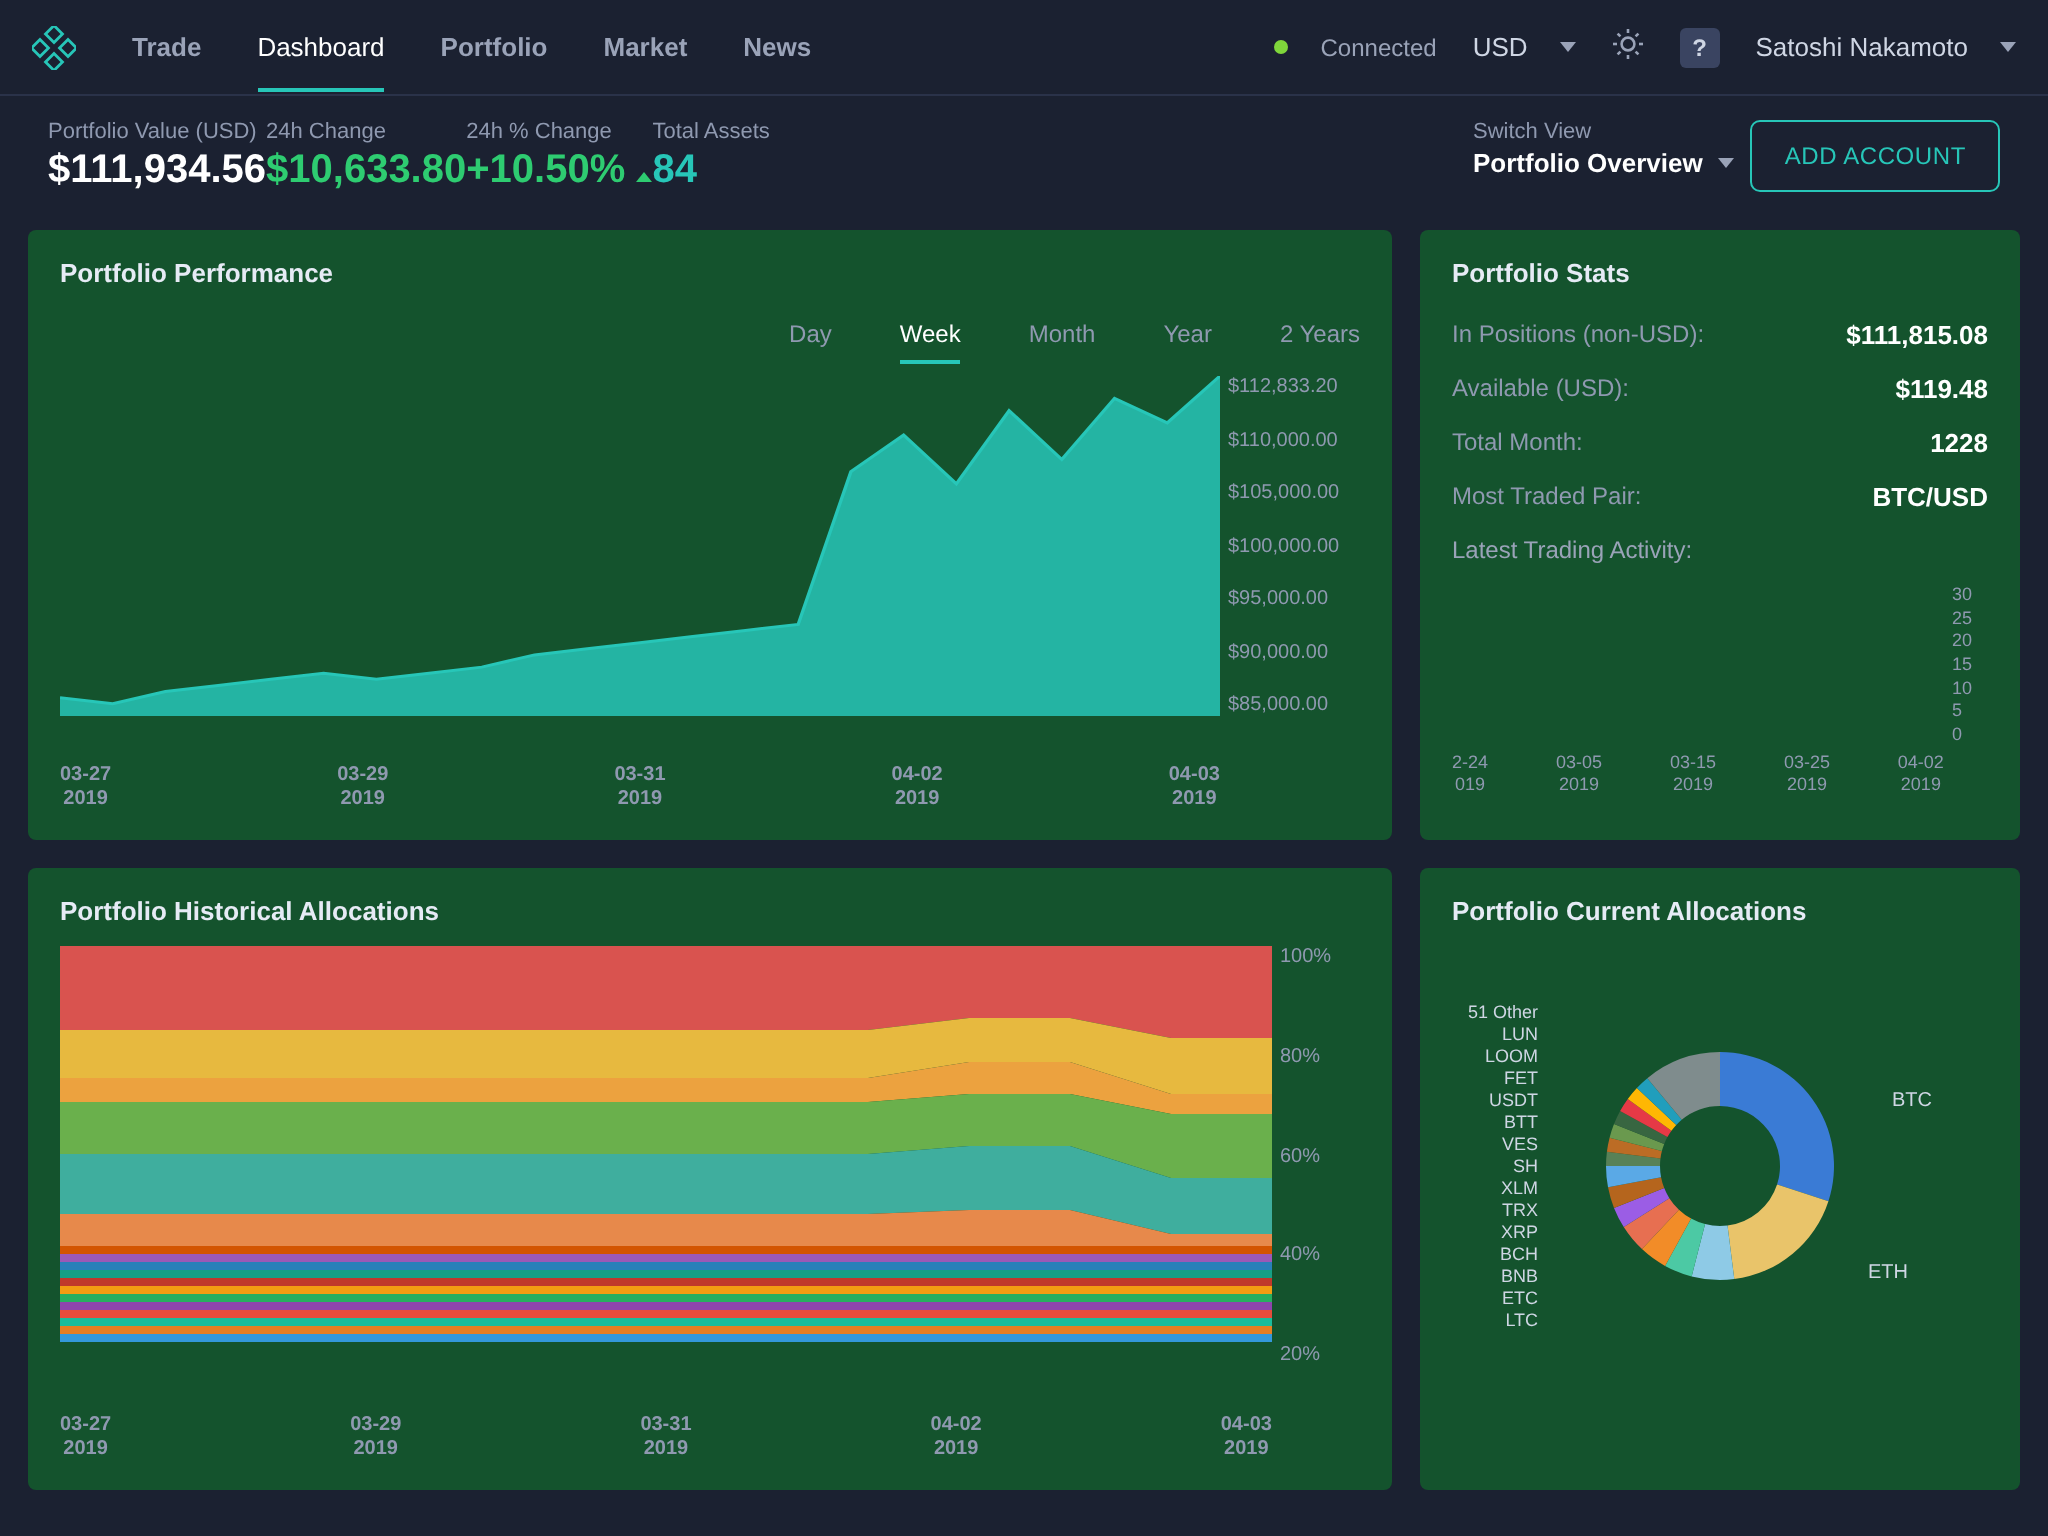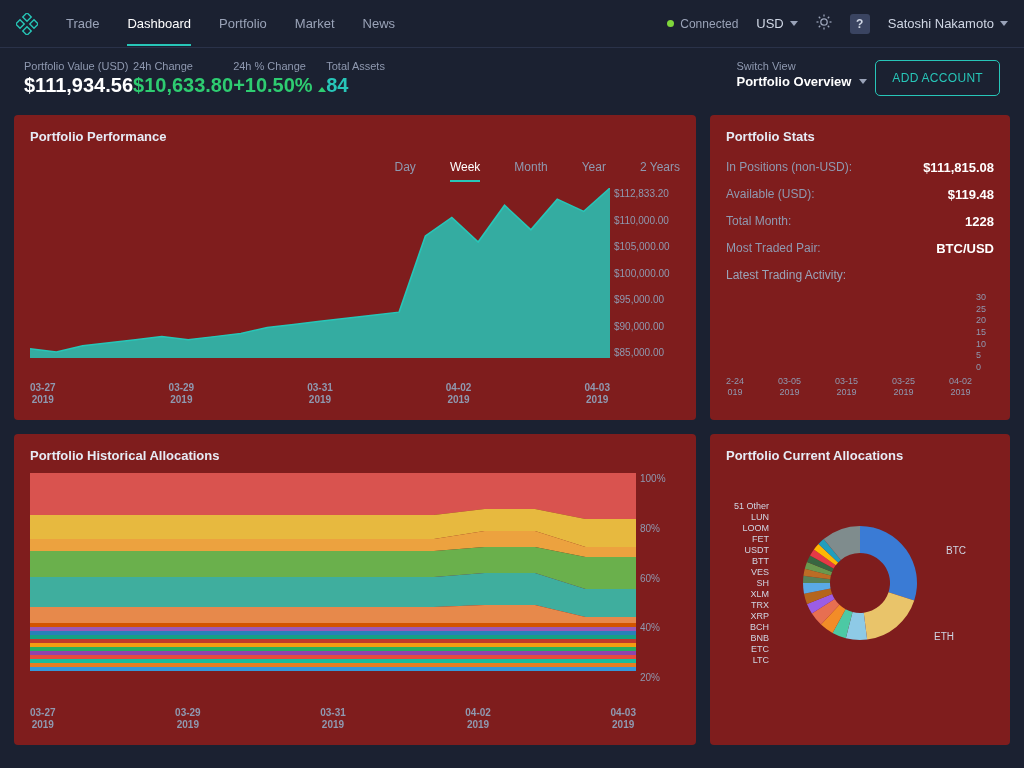--- a/index.html
+++ b/index.html
@@ -1,42 +1,42 @@
 <!DOCTYPE html>
 <html><head>
 <meta charset="utf-8">
 <style>
   * { margin:0; padding:0; box-sizing:border-box; }
   body { background:#1b2131; color:#cfd6e4; font-family:-apple-system,Segoe UI,Helvetica,Arial,sans-serif; font-size:13px; width:1024px; height:768px; overflow:hidden; }
   .topbar { display:flex; align-items:center; height:48px; padding:0 16px; border-bottom:1px solid #2a3249; }
   .logo { width:22px; height:22px; margin-right:28px; display:flex; align-items:center; justify-content:center; }
   .nav { display:flex; gap:28px; }
-  .nav-item { color:#9aa3b8; cursor:pointer; padding:14px 0; position:relative; font-size:13px; }
+  .nav-item { color:#9aa3b8; cursor:pointer; padding:14px 0; position:relative; font-size:13px;font-weight:bold; }
   .nav-item.active { color:#fff; font-weight:400; }
   .nav-item.active::after { content:""; position:absolute; left:0; right:0; bottom:-1px; height:2px; background:#27c6b8; }
   .top-right { margin-left:auto; display:flex; align-items:center; gap:18px; }
   .status-dot { width:7px; height:7px; border-radius:50%; background:#7fd63b; display:inline-block; }
   .muted { color:#9aa3b8; font-size:12px; }
-  .sel { display:flex; align-items:center; gap:6px; cursor:pointer; }
+  .sel { display:flex; align-items:center; gap:16px; cursor:pointer; }
   .help-box { width:20px; height:20px; background:#3a4461; border-radius:3px; display:flex; align-items:center; justify-content:center; color:#cfd6e4; font-size:12px; font-weight:bold; }
   .caret-down { width:0; height:0; border-left:4px solid transparent; border-right:4px solid transparent; border-top:5px solid #9aa3b8; }
   .caret-up-g { width:0; height:0; border-left:4px solid transparent; border-right:4px solid transparent; border-bottom:5px solid #2ecc71; display:inline-block; }
 
   .summary { display:flex; align-items:flex-start; padding:12px 24px 18px 24px; }
   .stat { text-align:left; }
   .stat-label { color:#8f99b0; font-size:11px; margin-bottom:2px; }
   .stat-val { font-size:20px; font-weight:700; color:#fff; }
   .stat-val.green { color:#2ecc71; }
   .stat-val.teal { color:#27c6b8; }
   .switch-view { margin-left:auto; }
   .switch-view .row { display:flex; align-items:center; gap:8px; color:#fff; font-weight:600; font-size:13px; cursor:pointer; }
   .add-btn { border:1px solid #27c6b8; color:#27c6b8; background:transparent; padding:10px 16px; border-radius:5px; cursor:pointer; font-size:12px; letter-spacing:0.3px; margin-left:8px; }
 
   .grid { display:grid; grid-template-columns:1fr 300px; grid-template-rows:auto auto; gap:14px; padding:0 14px 14px 14px; }
-  .card { background:#7f1d1d; border-radius:4px; padding:14px 16px; }
+  .card { background:#14532d; border-radius:4px; padding:14px 16px; }
   .card-title { color:#e6ebf5; font-weight:600; font-size:13px; margin-bottom:10px; }
 
   .perf-tabs { display:flex; gap:34px; justify-content:flex-end; margin-bottom:8px; }
   .perf-tab { color:#8f99b0; font-size:12px; padding:6px 0; cursor:pointer; position:relative; }
   .perf-tab.active { color:#fff; }
   .perf-tab.active::after { content:""; position:absolute; left:0; right:0; bottom:-2px; height:2px; background:#27c6b8; }
 
   .chart-area { position:relative; }
   .y-axis { position:absolute; right:0; top:0; bottom:20px; width:66px; display:flex; flex-direction:column; justify-content:space-between; text-align:left; }
   .y-axis span { color:#8f99b0; font-size:10px; }

